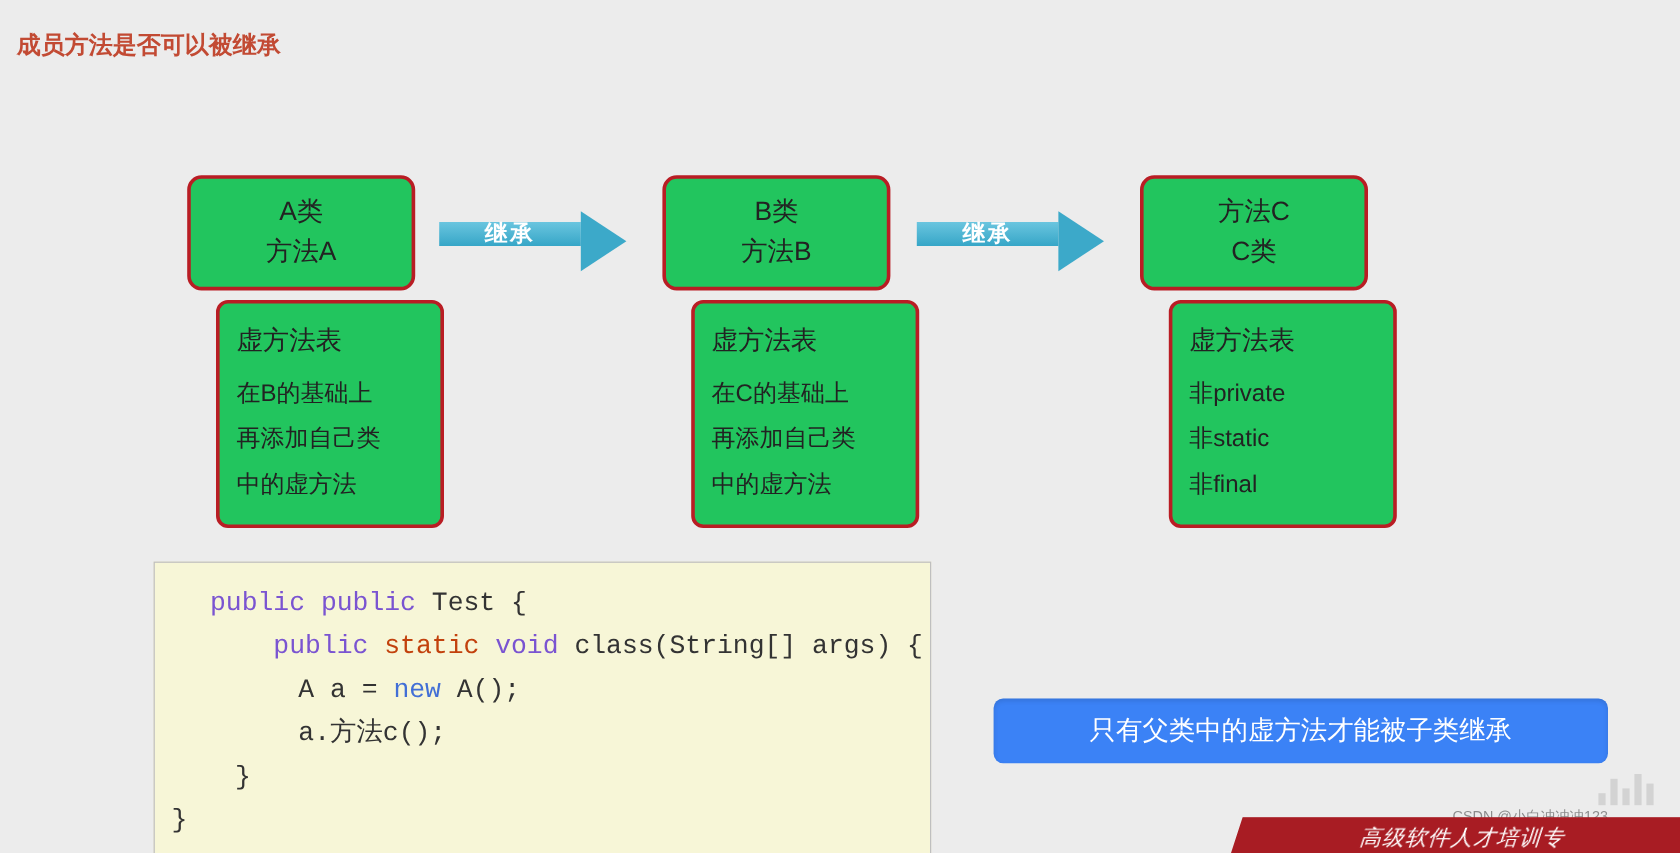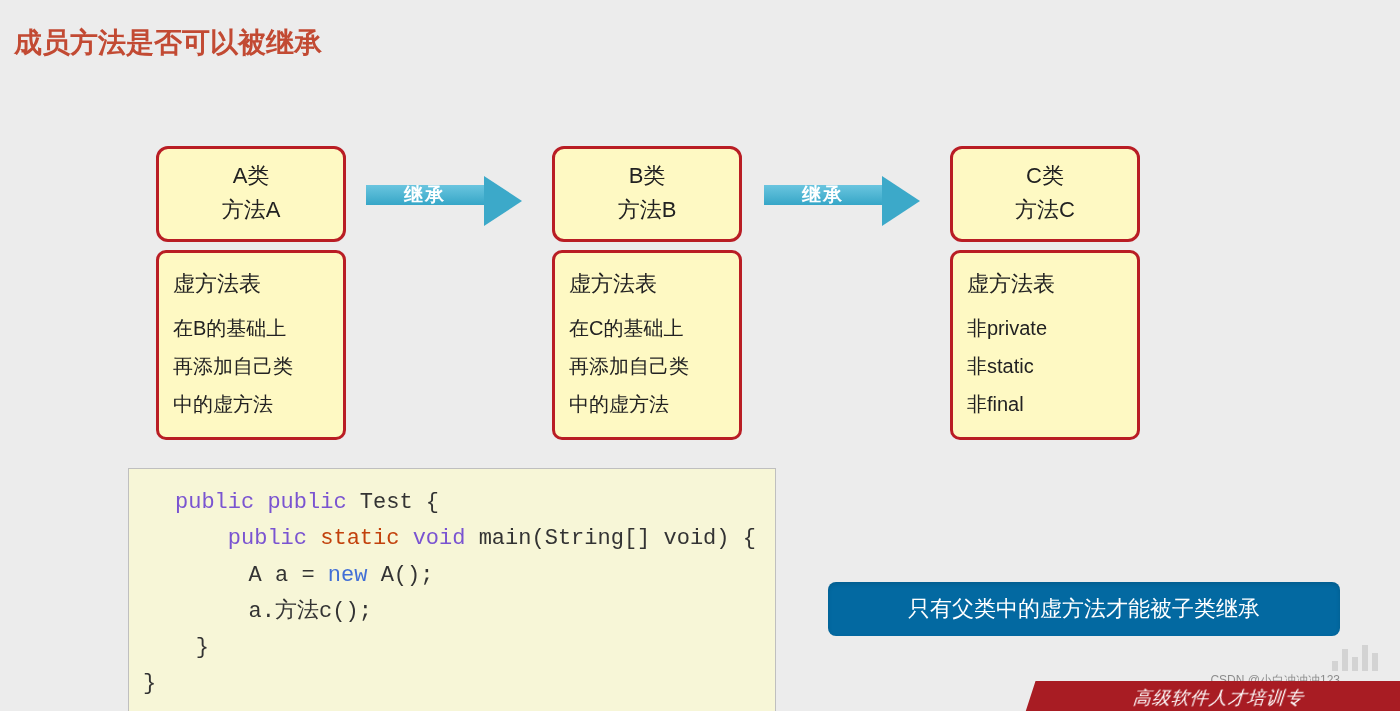--- a/index.html
+++ b/index.html
@@ -8,56 +8,57 @@
     width: 1400px; height: 711px;
     background: #ececec;
     font-family: "Microsoft YaHei", "PingFang SC", sans-serif;
     position: relative;
     overflow: hidden;
   }
   .title {
     position: absolute;
     left: 14px; top: 24px;
     color: #c24a33;
-    font-size: 28px; font-weight: 700;
+    font-size: 20px; font-weight: 700;
   }
   .cursor-icon {
     position: absolute;
     left: 1006px; top: 142px;
     font-size: 18px;
     color: #323232;
   }
   
   .class-col {
     position: absolute;
     width: 190px;
   }
   .class-col.a { left: 156px; top: 146px; }
   .class-col.b { left: 552px; top: 146px; }
   .class-col.c { left: 950px; top: 146px; }
   .head-box, .body-box {
     border: 3px solid #b91d24;
-    background: #fef9c3;
+    background: #22c55e;
     width: 190px;
   }
   .head-box {
     border-radius: 12px;
     padding: 10px 0 12px;
     text-align: center;
     font-size: 22px;
     color: #222;
     line-height: 1.55;
   }
   .body-box {
     margin-top: 8px;
     border-radius: 10px;
     padding: 10px 14px 14px;
     font-size: 20px;
     color: #222;
     line-height: 1.9;
+    margin-left: 24px;
   }
   .body-box .sub-title { font-size: 22px; margin-bottom: 4px; }
   
   .arrow {
     position: absolute;
     top: 176px;
     width: 162px; height: 50px;
   }
   .arrow.a1 { left: 366px; }
   .arrow.a2 { left: 764px; }
@@ -96,21 +97,21 @@
   .kw-public { color: #7a54d1; margin-left: 32px; }
   .kw-class  { color: #7a54d1; }
   .kw-static { color: #c2410c; }
   .kw-void   { color: #7a54d1; }
   .kw-new    { color: #426fd6; }
   
   .callout {
     position: absolute;
     left: 828px; top: 582px;
     width: 512px; height: 54px;
-    background: #0369a1;
+    background: #3b82f6;
     border-radius: 8px;
     color: #fff;
     font-size: 22px;
     display: flex; align-items: center; justify-content: center;
     box-shadow: 0 2px 4px rgba(0,0,0,.12) inset;
   }
   
   .watermark {
     position: absolute;
     right: 60px; bottom: 22px;
@@ -183,33 +184,33 @@
   </div>
 </div>
 
 <div class="arrow a2">
   <div class="shaft">继承</div>
   <div class="head"></div>
 </div>
 
 <div class="class-col c">
   <div class="head-box">
+    <div>方法C</div>
     <div>C类</div>
-    <div>方法C</div>
   </div>
   <div class="body-box">
     <div class="sub-title">虚方法表</div>
     <div>非private</div>
     <div>非static</div>
     <div>非final</div>
   </div>
 </div>
 
 <div class="code-block"><span class="kw-public">public</span><span class="kw-class"> public</span><span> Test {</span>
-<span class="kw-public">    public</span><span class="kw-static"> static</span><span class="kw-void"> void</span><span> main(String[] void) {</span>
+<span class="kw-public">    public</span><span class="kw-static"> static</span><span class="kw-void"> void</span><span> class(String[] args) {</span>
 <span>        A a = </span><span class="kw-new">new</span><span> A();</span>
 <span>        a.方法c();</span>
 <span>    }</span>
 <span>}</span></div>
 
 <div class="callout">
   <span>只有父类中的虚方法才能被子类继承</span>
 </div>
 
 <div class="bars">

